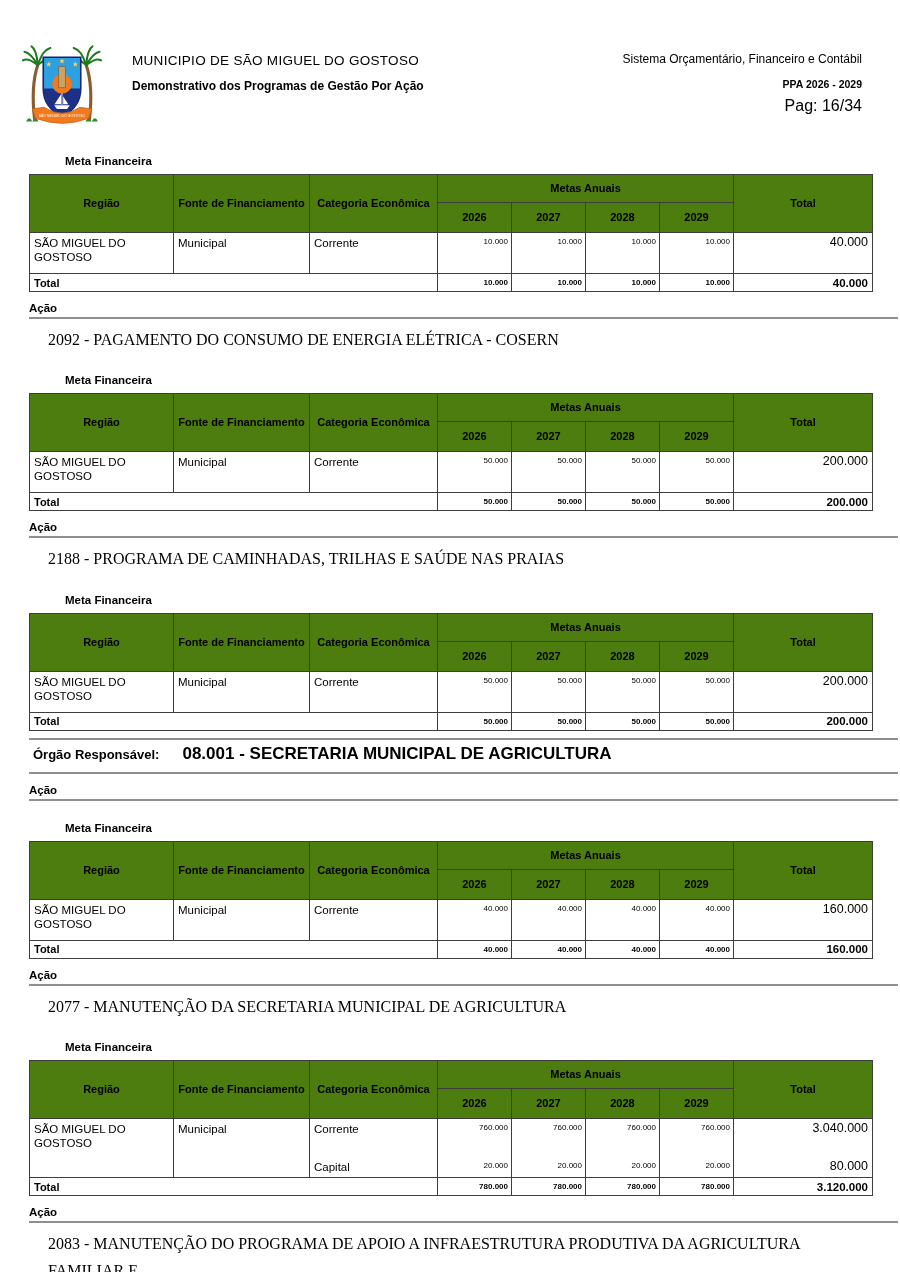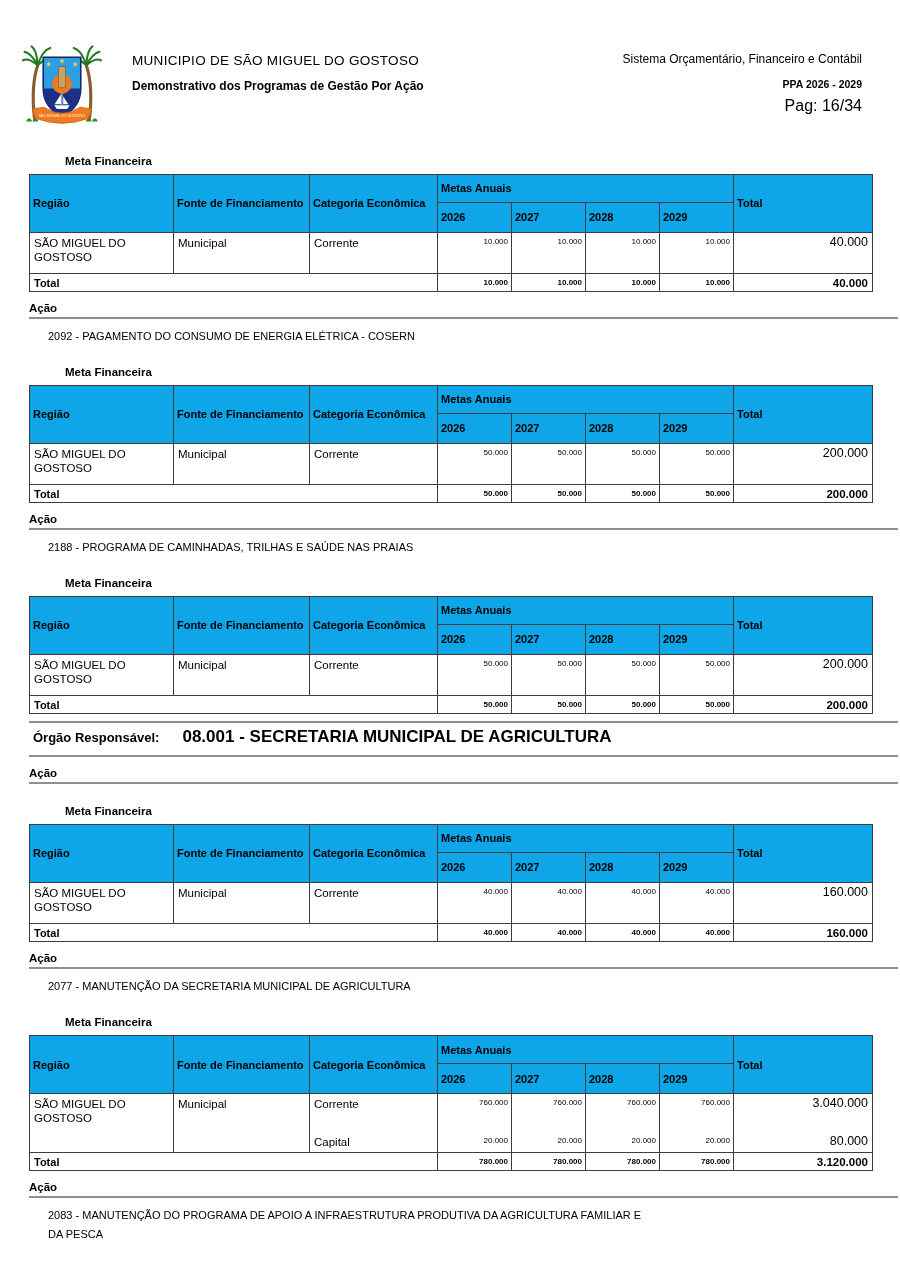--- a/index.html
+++ b/index.html
@@ -19,39 +19,39 @@
 
   
   .content { padding:12px 28px 0 29px; }
   .sec-label { font-weight:bold; font-size:11.5px; }
   .section-meta { margin-top:21px; }
   .section-meta:first-child { margin-top:13px; }
   .section-meta .sec-label { margin-bottom:7px;margin-left:36px; }
 
   table.meta { width:100%; border-collapse:collapse; table-layout:fixed; }
   table.meta th, table.meta td { border:1px solid #3d3d3d; }
-  table.meta thead th { background:#0ea5e9; font-weight:bold; font-size:11px; text-align:left; padding:3px 3px; line-height:1.35; vertical-align:middle; }
+  table.meta thead th { background:#4d7c0f; font-weight:bold; font-size:11px; text-align:center; padding:3px 3px; line-height:1.35; vertical-align:middle; }
   th.h-metas { height:21px; font-size:11.5px; }
   tr.years th { height:23px; font-size:11.5px; }
   tr.data td { height:34px; vertical-align:top; }
   td.c-text { font-size:11.5px; line-height:14px; padding:3px 4px; }
   td.c-year { padding:2px 3px 2px 2px; }
   td.c-year .entry { font-size:8px; text-align:right; }
   td.c-total { padding:2px 4px 2px 2px; }
   td.c-total .entry { font-size:12.5px; text-align:right; }
   .entry { line-height:14px; }
   .entry + .entry { margin-top:24px; }
   tr.total td { font-weight:bold; height:13px; vertical-align:middle; }
   td.t-label { font-size:11px; padding:2px 4px; }
   td.t-year { font-size:8px; text-align:right; padding:2px 3px; }
   td.t-grand { font-size:11.5px; text-align:right; padding:2px 4px; }
 
   .section-acao { margin-top:10px; }
   .rule { border-bottom:2px solid #8f8f8f; margin-top:3px; margin-right:-26px; }
-  .acao-text { font-size:11px; line-height:1.65; margin:8px 0 0 19px; white-space:pre-line; }
+  .acao-text { font-size:16px; line-height:1.65; margin:8px 0 0 19px; white-space:pre-line;font-family:Liberation Serif, serif; }
 
   .section-orgao { margin-top:7px; }
   .orgao-row { display:flex; align-items:baseline; padding:4px 0 5px 4px; }
   .orgao-label { font-weight:bold; font-size:13px; }
   .orgao-value { font-weight:bold; font-size:17px; margin-left:23px; }
 </style>
 </head>
 <body>
 
 <div class="page">

